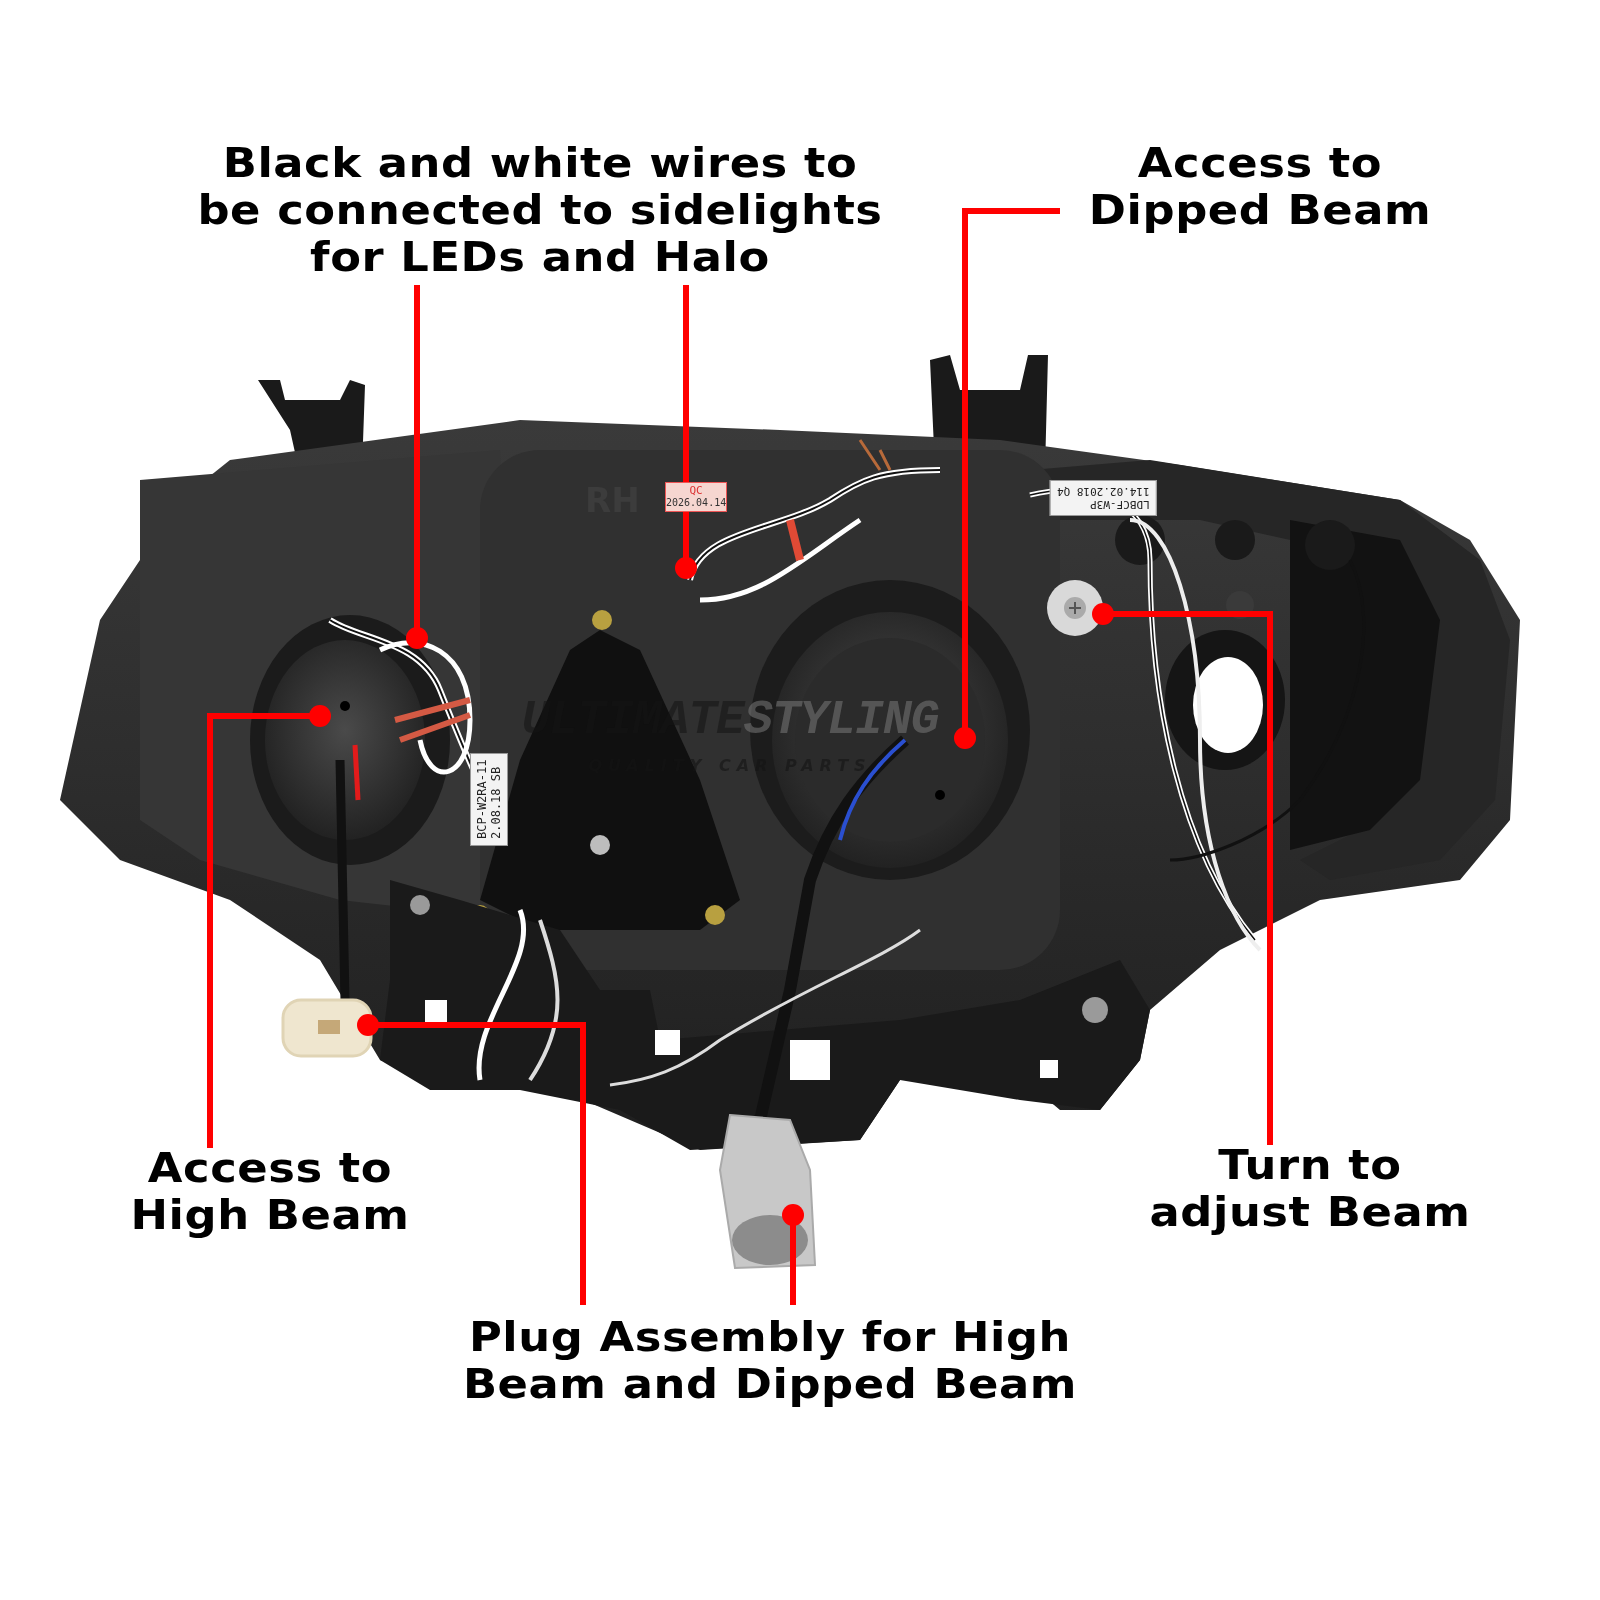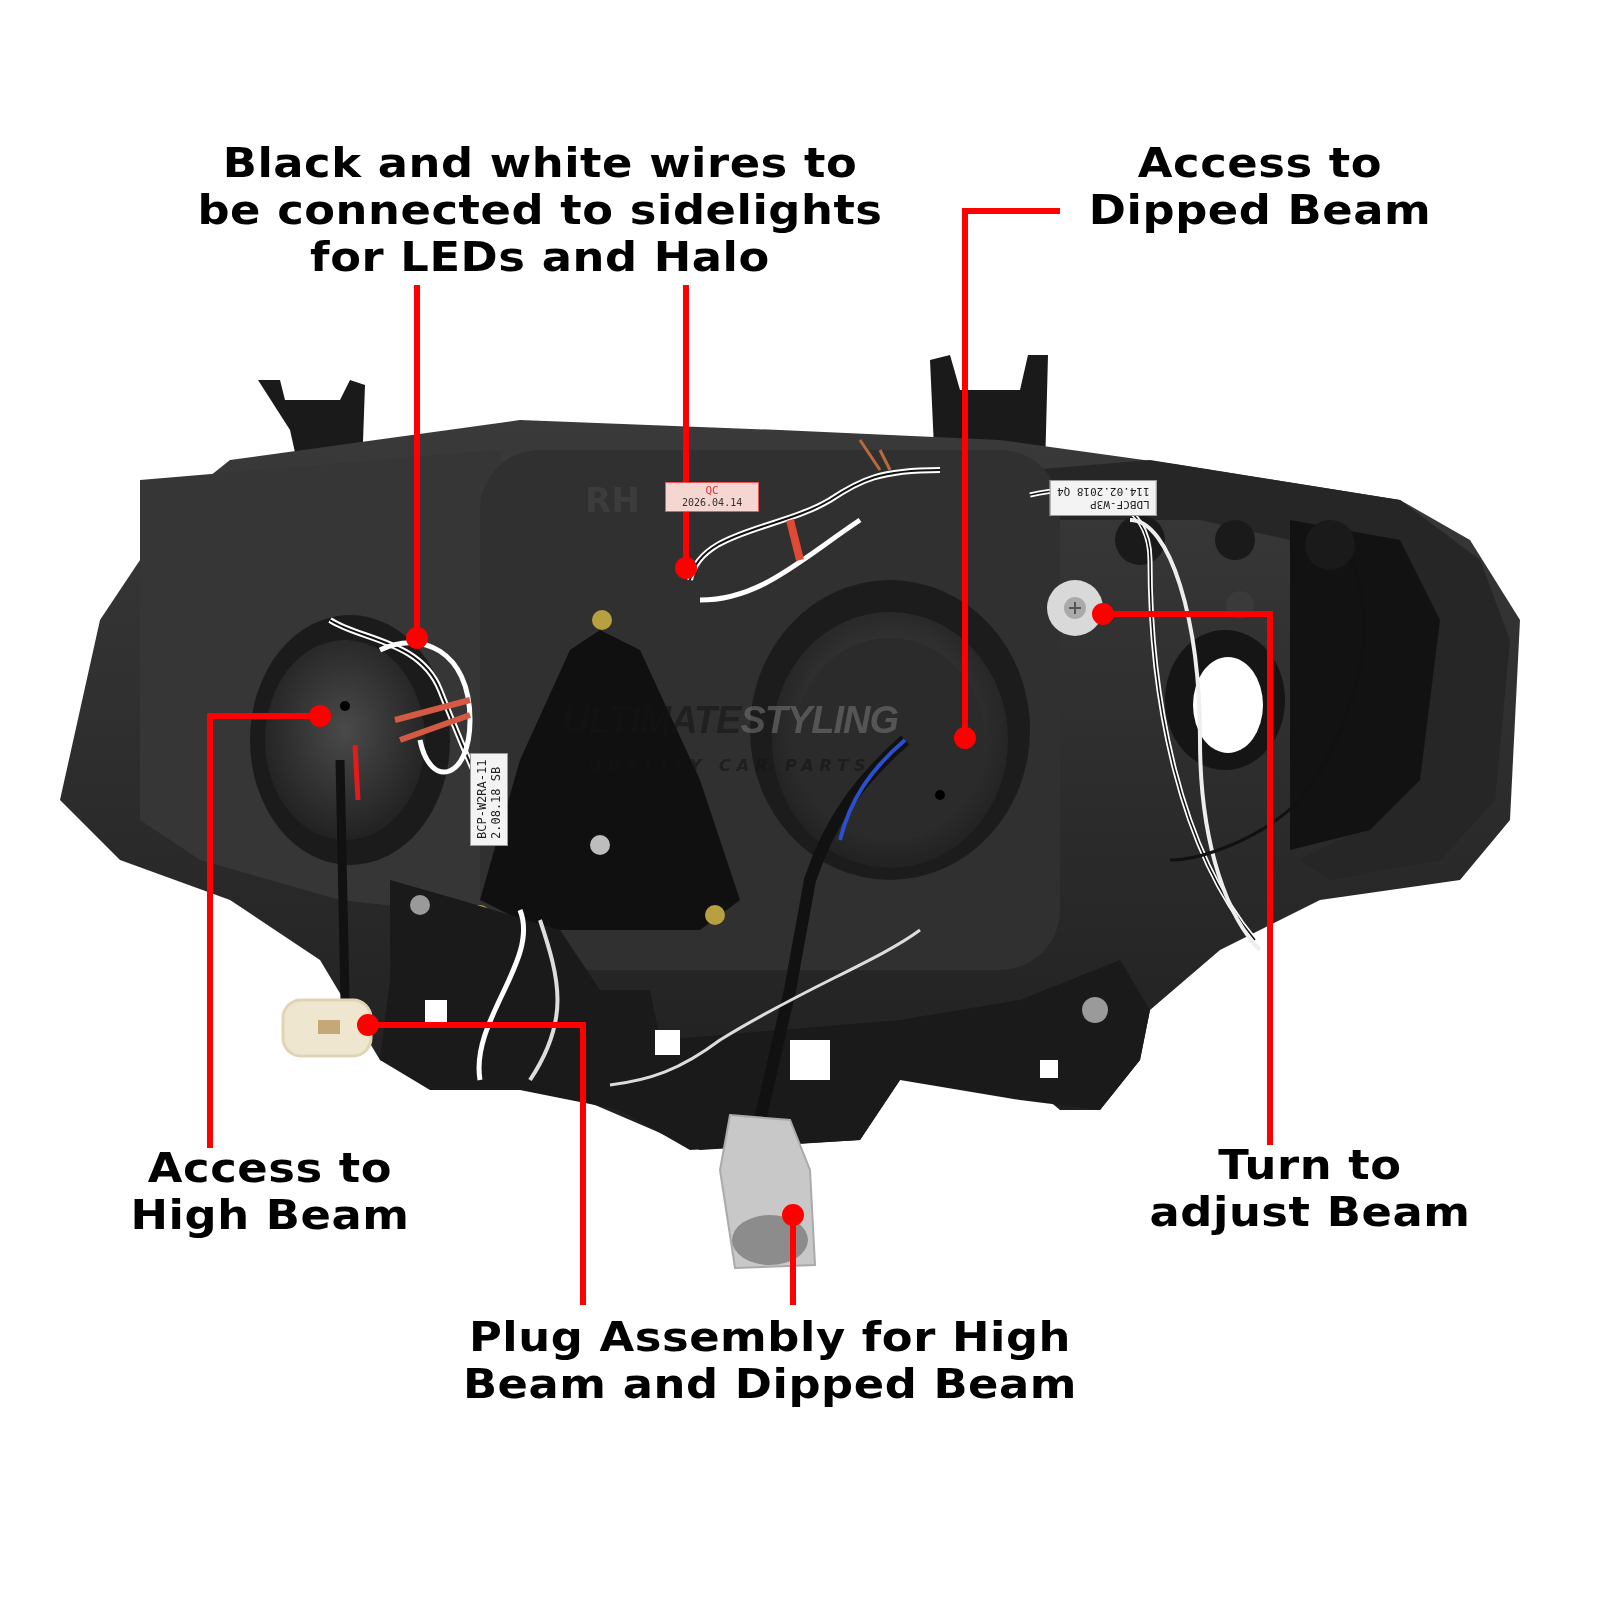--- a/index.html
+++ b/index.html
@@ -11,22 +11,22 @@
       font-family: "DejaVu Sans", sans-serif; font-weight: bold;
       font-size: 40px; line-height: 47px; letter-spacing: 0.5px;
       transform: scaleX(1.12); transform-origin: center top;
       white-space: nowrap;
     }
     .label span { display: block; }
     .watermark {
       position: absolute; left: 500px; top: 700px; width: 460px; text-align: center;
       pointer-events: none;
     }
-    .wm-main { font-family: Liberation Sans, sans-serif; font-weight: bold; font-style: italic;
-      font-size: 38px; letter-spacing: -1px; line-height: 40px; text-align: center; }
+    .wm-main { font-family: Liberation Mono, monospace; font-weight: bold; font-style: italic;
+      font-size: 48px; letter-spacing: -1px; line-height: 40px; text-align: center; }
     .wm-main .a { color: rgba(20,20,20,0.55); }
     .wm-main .b { color: rgba(120,120,120,0.55); }
     .wm-sub { font-family: "DejaVu Sans", sans-serif; font-weight: bold; font-style: italic;
       font-size: 16px; letter-spacing: 6px; color: rgba(20,20,20,0.6); margin-top: 16px; }
     .tag { position: absolute; background: #f3f3f3; color: #222;
       font-family: "DejaVu Sans Mono", monospace; font-size: 13px; line-height: 16px;
       padding: 4px 6px; border: 1px solid #999; }
   </style>
 </head>
 <body>
@@ -140,21 +140,21 @@
       <circle cx="417" cy="638" r="11"></circle>
       <circle cx="686" cy="568" r="11"></circle>
       <circle cx="965" cy="738" r="11"></circle>
       <circle cx="320" cy="716" r="11"></circle>
       <circle cx="1103" cy="614" r="11"></circle>
       <circle cx="368" cy="1025" r="11"></circle>
       <circle cx="793" cy="1215" r="11"></circle>
     </g>
   </svg>
 
-  <div class="tag" style="left:665px;top:482px;background:#f6d6d0;border-color:#e55;color:#d33;font-size:11px;line-height:12px;padding:2px 16px;">
+  <div class="tag" style="left:665px;top:482px;background:#f6d6d0;border-color:#e55;color:#d33;font-size:11px;line-height:12px;padding:2px 0;">
     <span style="display:block;text-align:center;">QC</span>
     <span style="display:block;font-size:10px;color:#333;">2026.04.14</span>
   </div>
   <div style="position:absolute;left:585px;top:480px;font-size:34px;font-weight:bold;color:#3c3c3c;font-family:'DejaVu Sans',sans-serif;">RH</div>
   <div class="tag" style="left:470px;top:846px;transform:rotate(-90deg);transform-origin:left top;font-size:12px;line-height:14px;">
     <span style="display:block">BCP-W2RA-11</span>
     <span style="display:block">2.08.18 SB</span>
   </div>
   <div class="tag" style="left:1050px;top:480px;transform:rotate(180deg) ;transform-origin:center;font-size:11px;line-height:13px;">
     <span style="display:block">LDBCF-W3P</span>

